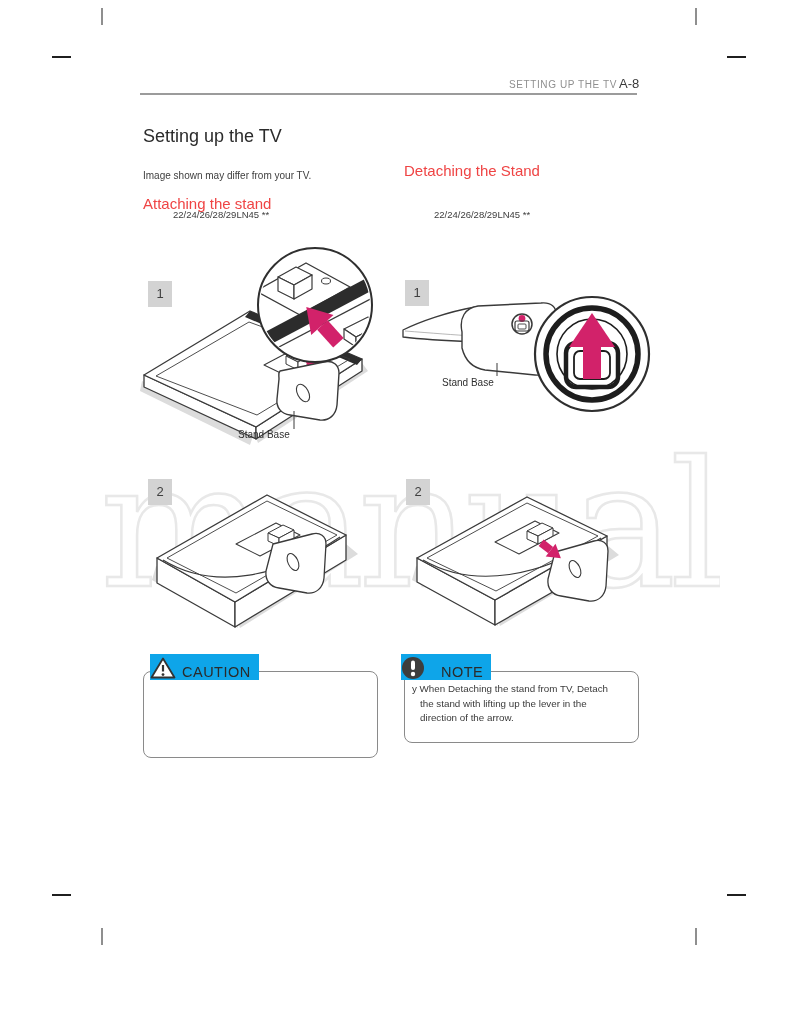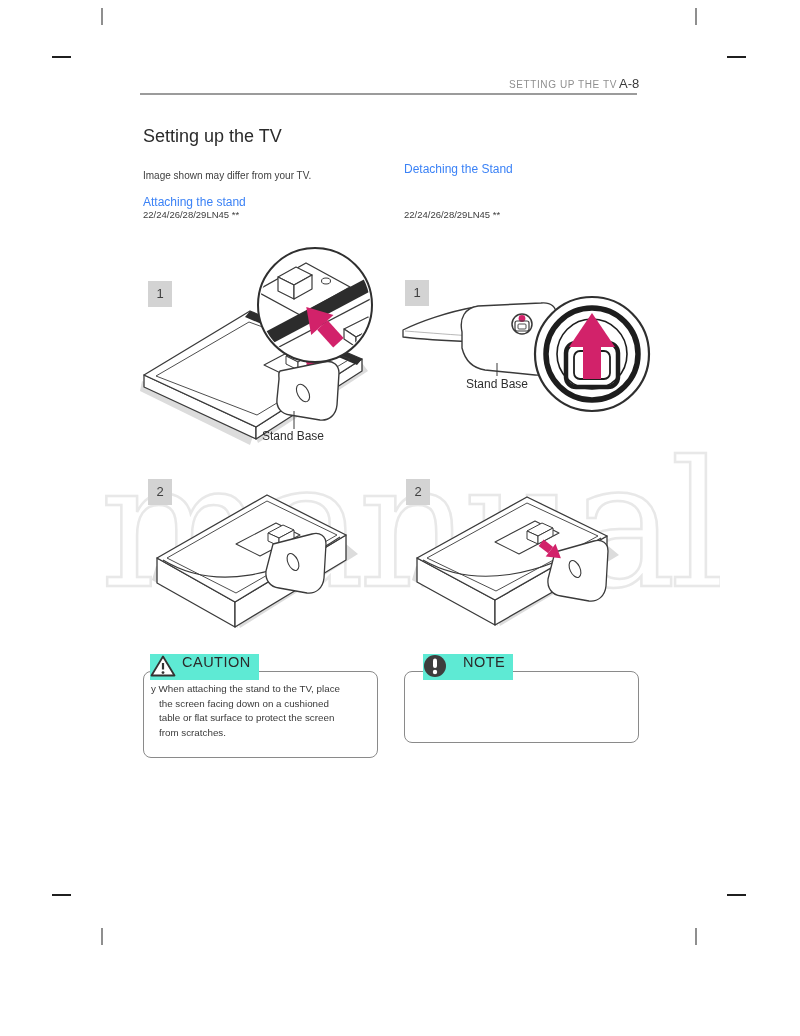--- a/index.html
+++ b/index.html
@@ -6,27 +6,27 @@
   .page{position:relative;width:800px;height:1036px;background:#ffffff;overflow:hidden;
         font-family:"Liberation Sans",sans-serif;color:#2e2e2e;}
   .abs{position:absolute;}
   .crop-v{width:2px;height:17px;background:#8f8f8f;}
   .crop-h{width:19px;height:2px;background:#1f1f1f;}
   .hdr-section{font-size:10px;letter-spacing:.6px;color:#8f8f8f;}
   .hdr-page{font-size:13px;color:#3a3a3a;}
   .hdr-rule{height:2px;background:#9b9b9b;}
   .title{font-size:18px;color:#2b2b2b;}
   .note-line{font-size:10px;color:#3e3e3e;margin-top:12px;}
-  .h2{font-size:12px;color:#3b82f6;}
-  .models{font-size:9.5px;color:#3c3c3c;}
+  .h2{font-size:15px;color:#ef4444;}
+  .models{font-size:9.5px;color:#3c3c3c;margin-left:30px;}
   .badge{width:24px;height:26px;background:#d3d3d3;color:#3f3f3f;font-size:13px;
          text-align:center;line-height:26px;}
-  .ill-label{font-size:12px;color:#2f2f2f;text-align:center;width:110px;}
+  .ill-label{font-size:10px;color:#2f2f2f;width:110px;}
   .callout-box{border:1.2px solid #8a8a8a;border-radius:8px;background:transparent;}
-  .callout-head{display:flex;align-items:flex-start;gap:6px;background:#5eead4;padding:0 8px 0 0;height:26px;}
+  .callout-head{display:flex;align-items:flex-end;gap:6px;background:#0ea5e9;padding:0 8px 0 0;height:26px;}
   .callout-title{font-size:14.5px;letter-spacing:.5px;color:#2b2b2b;}
   .callout-text{font-size:9.8px;line-height:14.6px;color:#3a3a3a;white-space:nowrap;}
   .callout-text .cont{padding-left:8px;}
   svg{display:block;}
 </style>
 </head>
 <body>
 
 <div class="page">
 
@@ -181,30 +181,29 @@
 
   <div class="abs callout-box" style="left:143px;top:671px;width:233px;height:85px;z-index:3;"></div>
   <div class="abs callout-head" style="left:150px;top:654px;z-index:4;">
     <svg width="26" height="24" viewBox="0 0 26 24">
       <polygon points="13,2.5 24.5,21.5 1.5,21.5" fill="#ffffff" stroke="#333333" stroke-width="1.8" stroke-linejoin="round"></polygon>
       <line x1="13" y1="9" x2="13" y2="15.5" stroke="#333333" stroke-width="2.2"></line>
       <circle cx="13" cy="18.6" r="1.4" fill="#333333"></circle>
     </svg>
     <span class="callout-title">CAUTION</span>
   </div>
-  <div class="abs callout-text" style="left:151px;top:682px;z-index:4;">
-    <div>y When attaching the stand to the TV, place</div>
-    <div class="cont">the screen facing down on a cushioned</div>
-    <div class="cont">table or flat surface to protect the screen</div>
-    <div class="cont">from scratches.</div>
-  </div>
 
   <div class="abs callout-box" style="left:404px;top:671px;width:233px;height:70px;z-index:3;"></div>
-  <div class="abs callout-head" style="left:423px;top:654px;z-index:4;gap:16px;">
+  <div class="abs callout-head" style="left:401px;top:654px;z-index:4;gap:16px;">
     <svg width="24" height="24" viewBox="0 0 24 24">
       <circle cx="12" cy="12" r="11" fill="#3d3d3d"></circle>
       <rect x="10" y="4.5" width="4" height="9.5" rx="2" fill="#ffffff"></rect>
       <circle cx="12" cy="18" r="2.2" fill="#ffffff"></circle>
     </svg>
     <span class="callout-title">NOTE</span>
   </div>
+  <div class="abs callout-text" style="left:412px;top:682px;z-index:4;">
+    <div>y When Detaching the stand from TV, Detach</div>
+    <div class="cont">the stand with lifting up the lever in the</div>
+    <div class="cont">direction of the arrow.</div>
+  </div>
 
 </div>
 
 </body></html>

